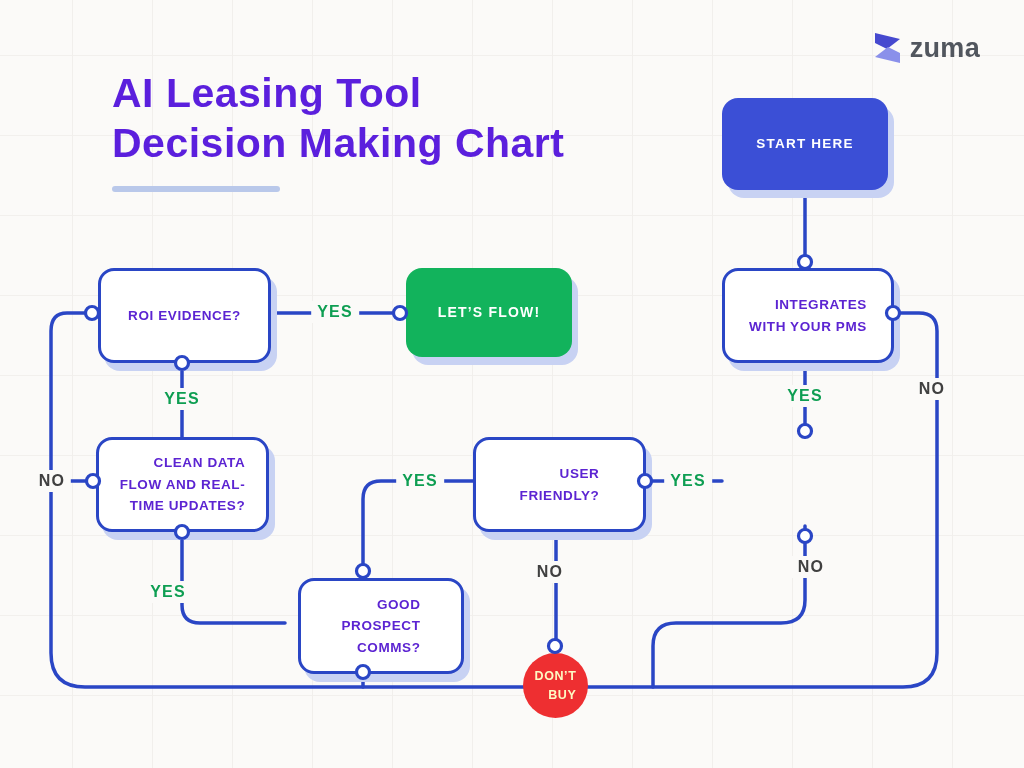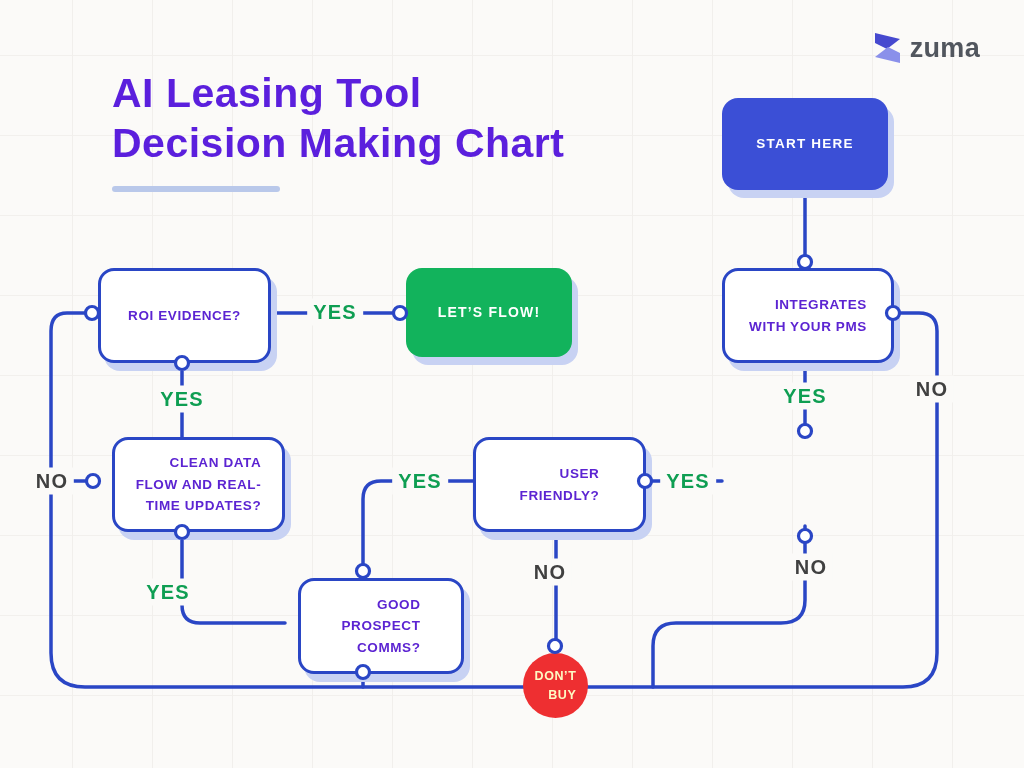--- a/index.html
+++ b/index.html
@@ -40,30 +40,30 @@
   }
   .node.question{background:#ffffff;border:3px solid #2a46c5;color:#5c24d2;box-shadow:6px 8px 0 #c8d2f3;}
   .node.start-node{background:#3b4fd6;color:#ffffff;box-shadow:6px 8px 0 #c8d2f3;letter-spacing:1.2px;}
   .node.go-node{background:#12b35c;color:#ffffff;box-shadow:6px 8px 0 #c8d2f3;letter-spacing:1.2px;font-size:14px;}
   .node.stop-node{background:#ee2f31;color:#fef9c3;border-radius:50%;font-size:12.5px;line-height:1.45;letter-spacing:0.6px;}
 
   #node-start   {left:722px;top:98px; width:166px;height:92px;}
   #node-roi     {left:98px; top:268px;width:167px;height:89px;}
   #node-pilot   {left:406px;top:268px;width:166px;height:89px;}
   #node-pms     {left:722px;top:268px;width:166px;height:89px;}
-  #node-clean   {left:112px; top:437px;width:167px;height:89px;}
+  #node-clean   {left:96px; top:437px;width:167px;height:89px;}
   #node-user    {left:473px;top:437px;width:167px;height:89px;}
   #node-quality {left:722px;top:437px;width:166px;height:89px;}
   #node-prospect{left:298px;top:578px;width:160px;height:90px;}
   #node-dontbuy {left:523px;top:653px;width:65px; height:65px;}
 
   
   .edge-label{
     position:absolute;z-index:2;transform:translate(-50%,-50%);
-    font-weight:bold;font-size:20px;letter-spacing:1.2px;
+    font-weight:bold;font-size:16px;letter-spacing:1.2px;
     background:#fbfaf8;padding:2px 6px;
   }
   .yes{color:#0e9e52;}
   .no{color:#404040;}
   #lbl-roi-pilot     {left:335px;top:312px;}
   #lbl-roi-clean     {left:182px;top:399px;}
   #lbl-pms-quality   {left:805px;top:396px;}
   #lbl-pms-no        {left:932px;top:389px;}
   #lbl-clean-no      {left:52px; top:481px;}
   #lbl-user-prospect {left:420px;top:481px;}

